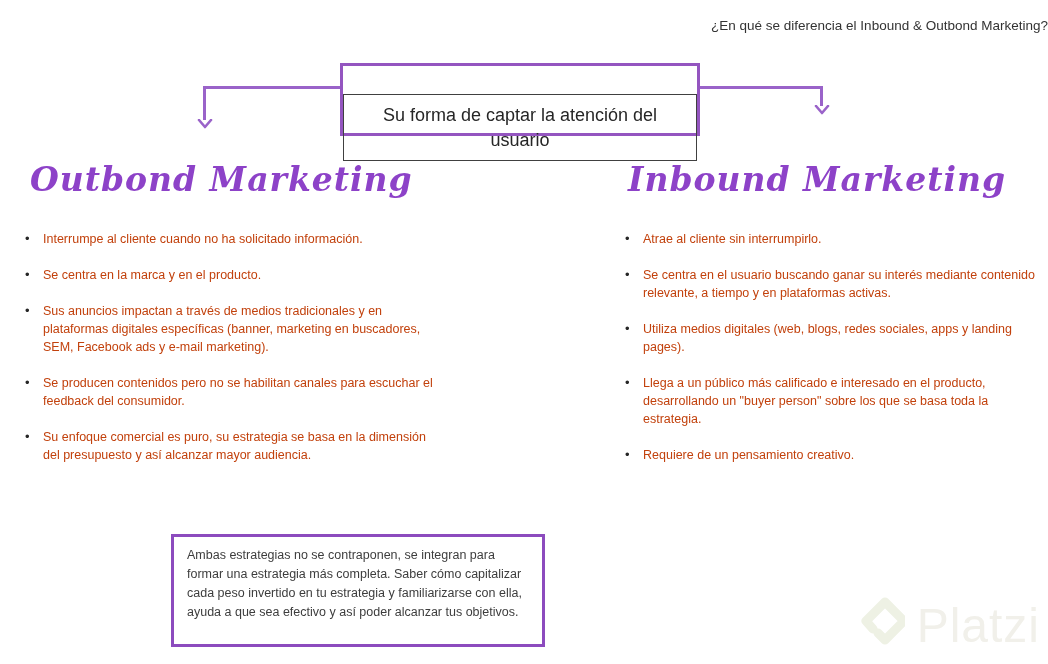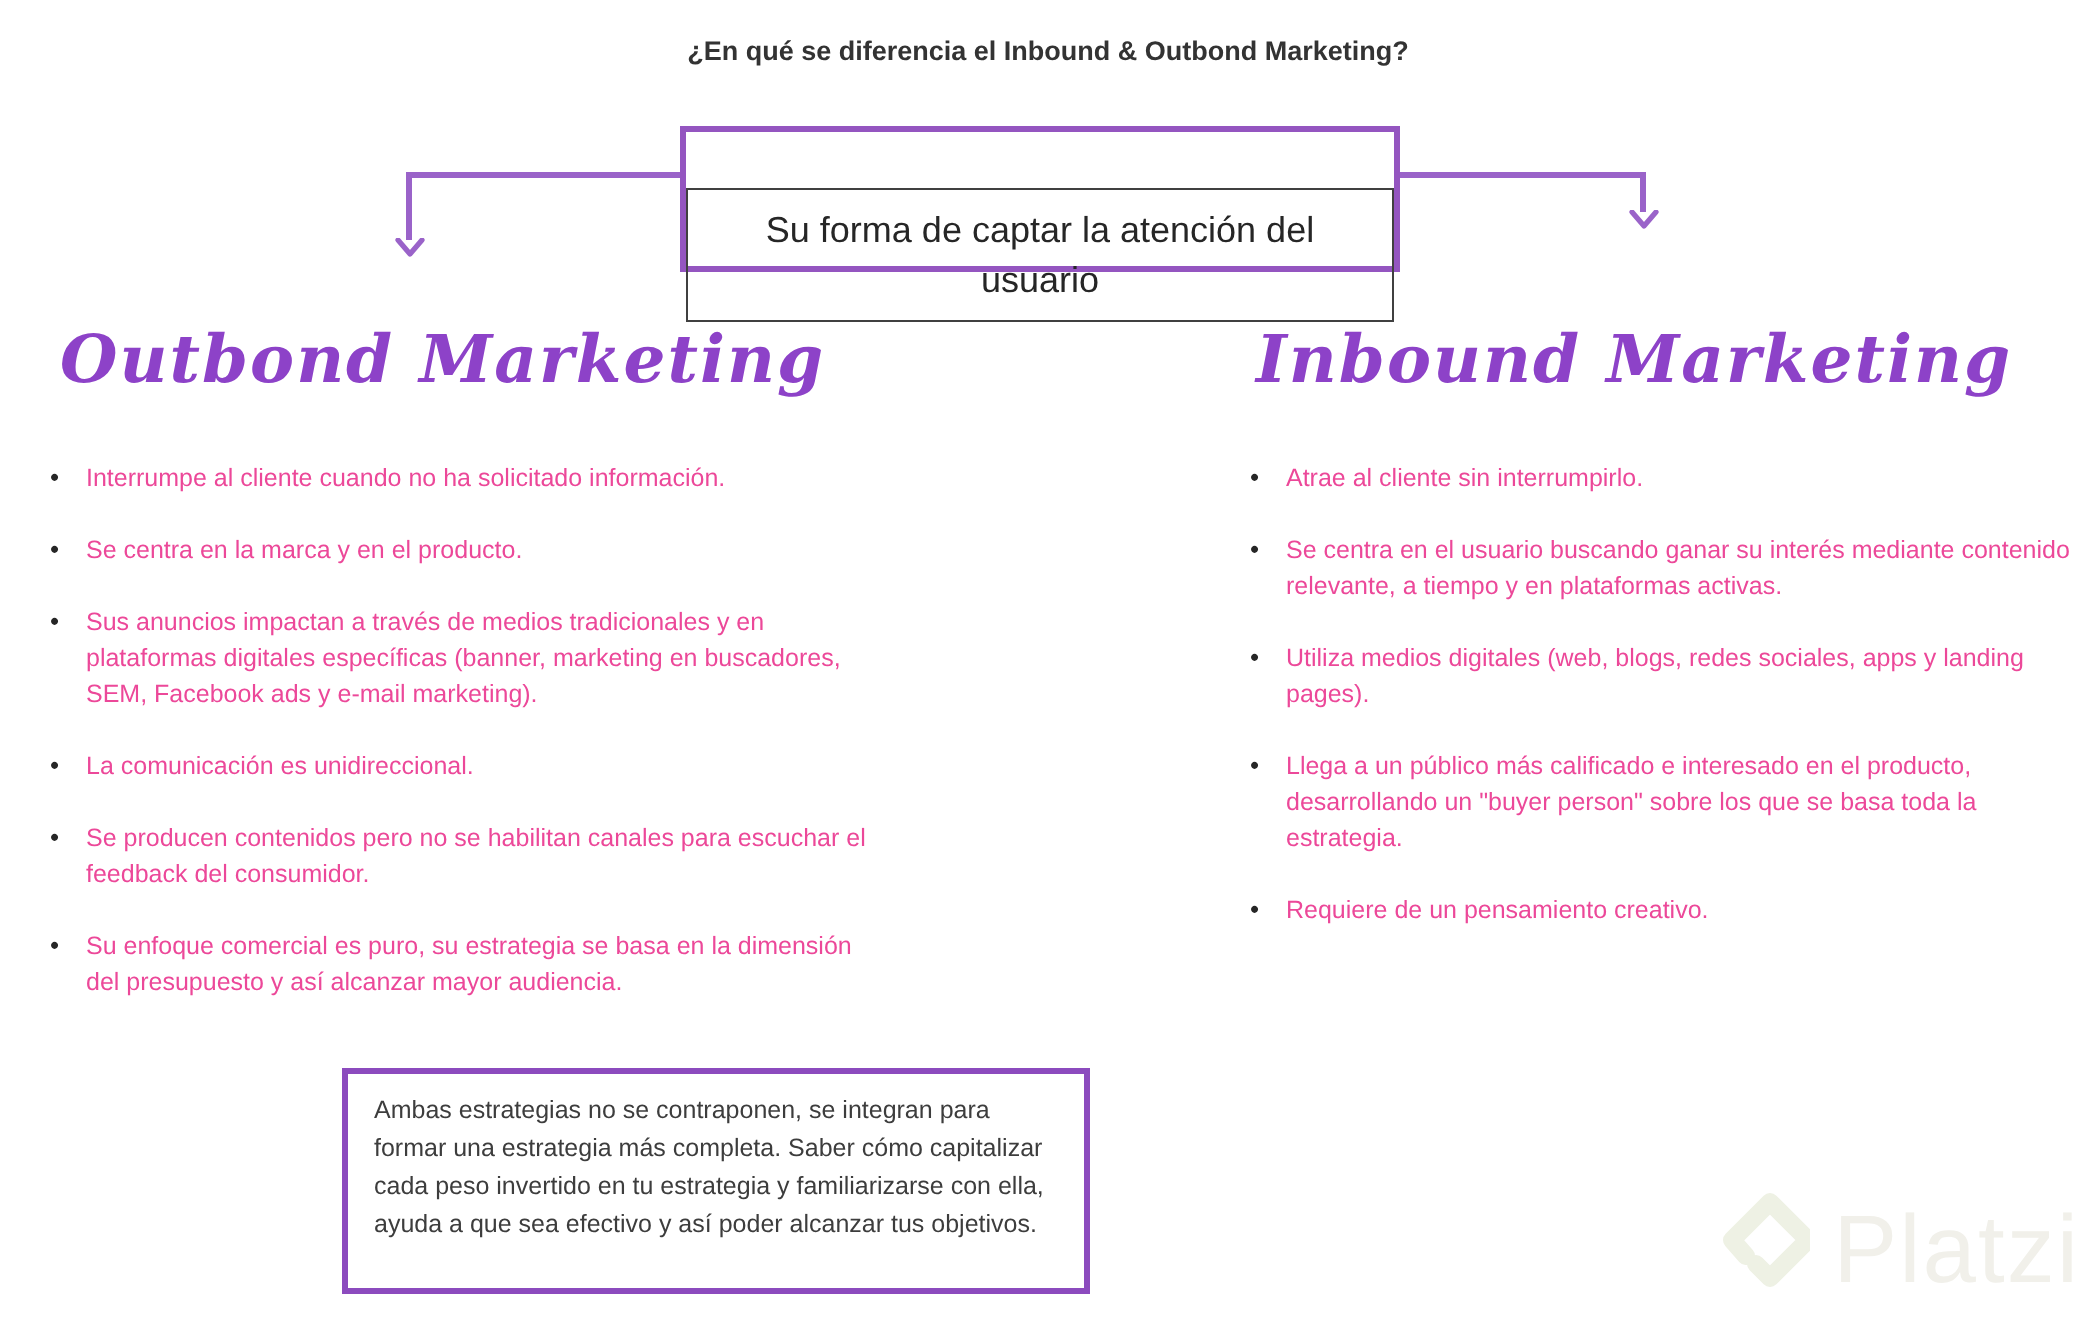--- a/index.html
+++ b/index.html
@@ -5,21 +5,21 @@
   * { margin:0; padding:0; box-sizing:border-box; }
   html,body { background:#ffffff; }
   .canvas {
     position:relative; width:1048px; height:664px; background:#ffffff;
     font-family:"Liberation Sans", sans-serif; overflow:hidden;
     color:#3d3d3d;
   }
 
   .main-title {
     position:absolute; top:18px; left:0; width:100%;
-    text-align:center; font-size:13.5px; color:#333333;font-weight:bold;
+    text-align:right; font-size:13.5px; color:#333333;
   }
 
   
   .center-box {
     position:absolute; left:340px; top:63px; width:360px; height:73px;
     border:3px solid #9455c0; background:#ffffff;
   }
   .center-box-inner {
     width:100%; height:100%; border:1px solid #404040;
     display:flex; align-items:center; justify-content:center;
@@ -38,21 +38,21 @@
   
   .script-heading {
     position:absolute; top:160px; width:320px; text-align:center;
     font-family:"DejaVu Serif", serif; font-style:italic; font-weight:bold;
     font-size:33px; color:#8d42c8; letter-spacing:1px; white-space:nowrap;
   }
 
   
   ul.bullets {
     position:absolute; list-style:none;
-    font-size:12.5px; line-height:18px; color:#ec4899;
+    font-size:12.5px; line-height:18px; color:#c2410c;
   }
   ul.bullets li { position:relative; padding-left:21px; margin-bottom:18px; }
   ul.bullets li::before {
     content:"\2022"; position:absolute; left:3px; top:0;
     color:#262626; font-size:13px;
   }
   .list-left  { left:22px;  top:230px; width:414px; }
   .list-right { left:622px; top:230px; width:424px; }
 
   
@@ -99,21 +99,20 @@
     <div class="center-box-inner">Su forma de captar la atención del usuario</div>
   </div>
 
   <div class="script-heading" style="left:30px;">Outbond Marketing</div>
   <div class="script-heading" style="left:628px;">Inbound Marketing</div>
 
   <ul class="bullets list-left">
     <li>Interrumpe al cliente cuando no ha solicitado información.</li>
     <li>Se centra en la marca y en el producto.</li>
     <li>Sus anuncios impactan a través de medios tradicionales y en plataformas digitales específicas (banner, marketing en buscadores, SEM, Facebook ads y e-mail marketing).</li>
-    <li>La comunicación es unidireccional.</li>
     <li>Se producen contenidos pero no se habilitan canales para escuchar el feedback del consumidor.</li>
     <li>Su enfoque comercial es puro, su estrategia se basa en la dimensión del presupuesto y así alcanzar mayor audiencia.</li>
   </ul>
 
   <ul class="bullets list-right">
     <li>Atrae al cliente sin interrumpirlo.</li>
     <li>Se centra en el usuario buscando ganar su interés mediante contenido relevante, a tiempo y en plataformas activas.</li>
     <li>Utiliza medios digitales (web, blogs, redes sociales, apps y landing pages).</li>
     <li>Llega a un público más calificado e interesado en el producto, desarrollando un "buyer person" sobre los que se basa toda la estrategia.</li>
     <li>Requiere de un pensamiento creativo.</li>

